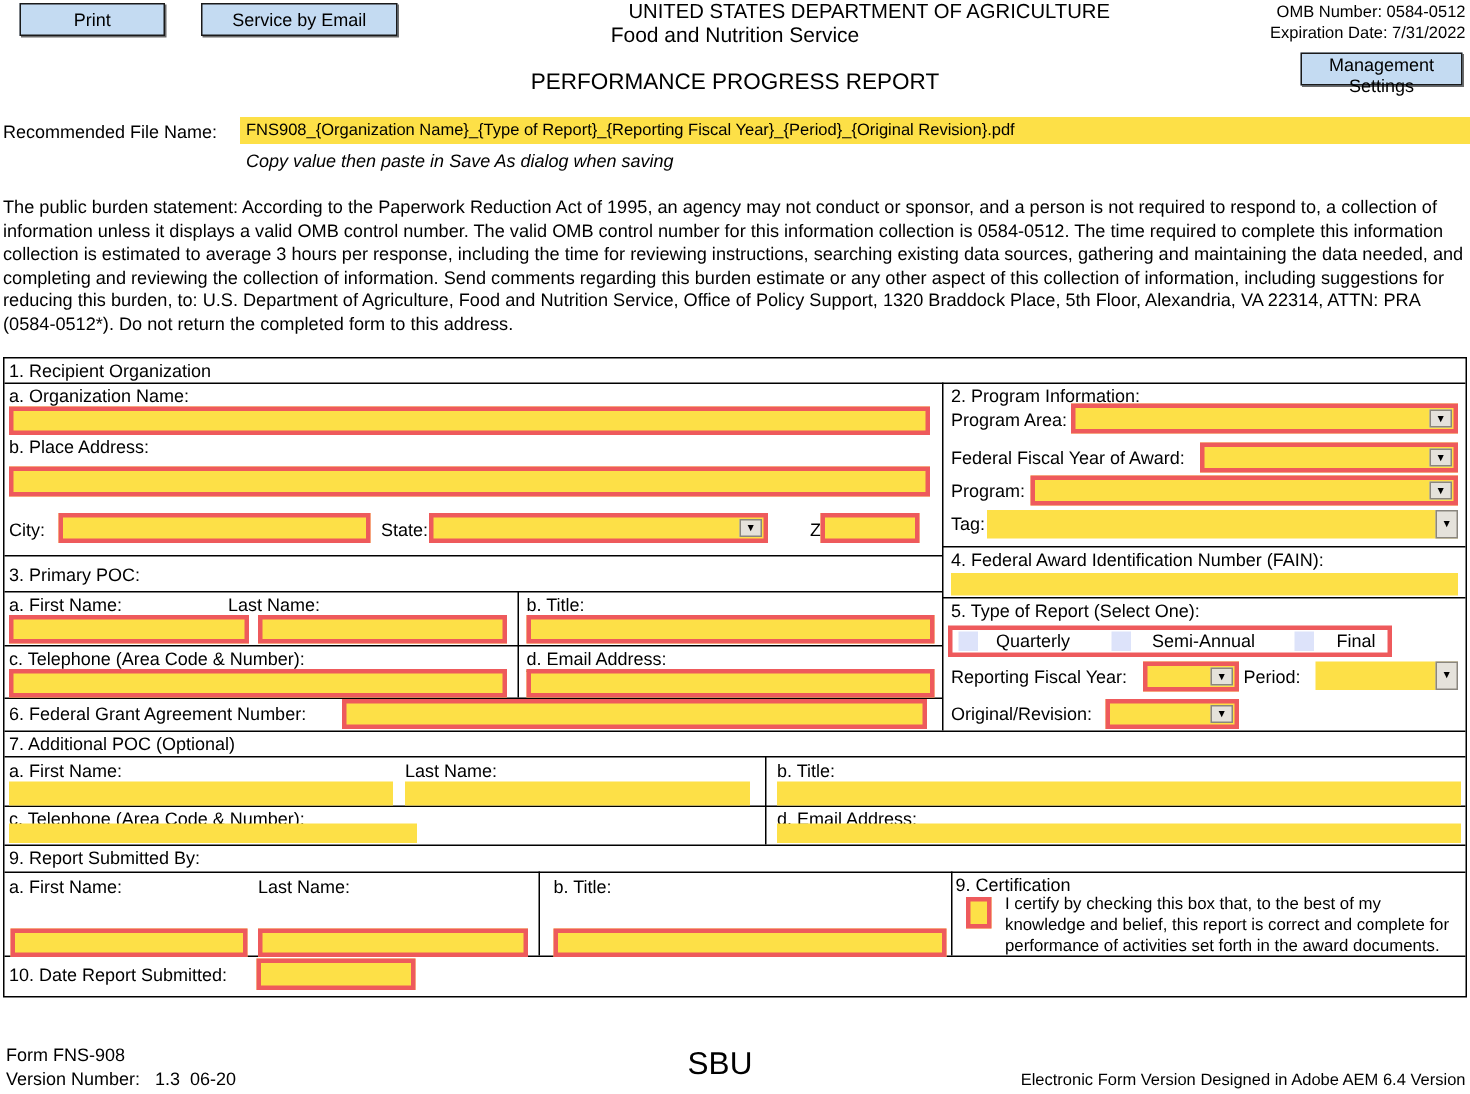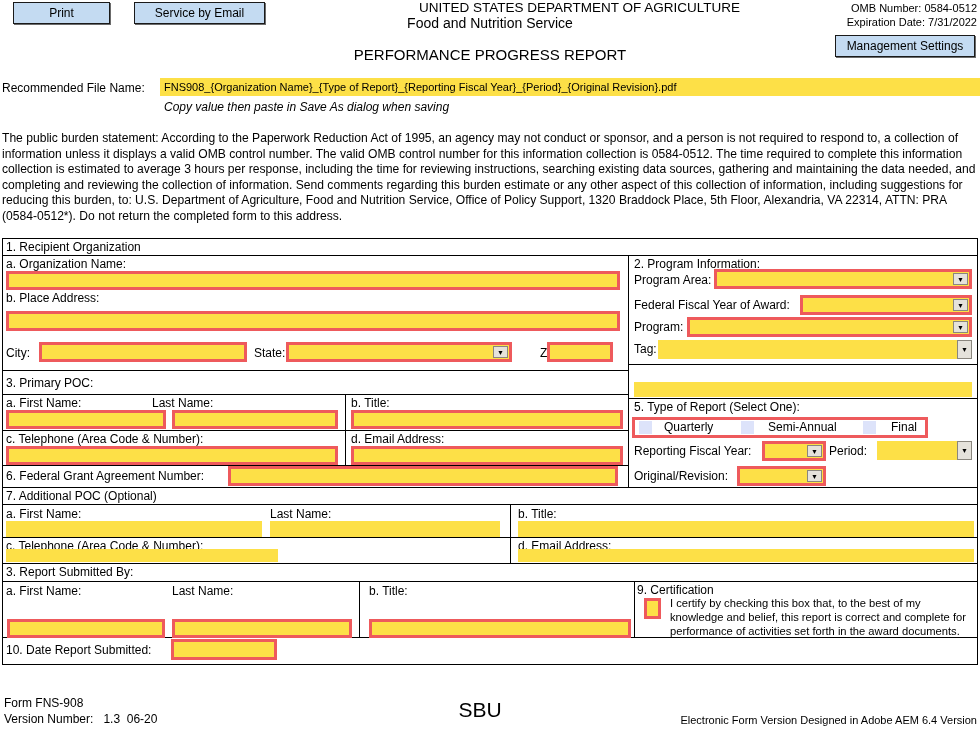--- a/index.html
+++ b/index.html
@@ -30,21 +30,21 @@
 
   <button class="btn" style="left:13px;top:2px;width:97px;height:22px">Print</button>
   <button class="btn" style="left:134px;top:2px;width:131px;height:22px">Service by Email</button>
 
   <div class="lbl" style="left:240px;top:0;width:500px;text-align:right;font-size:13.5px">UNITED STATES DEPARTMENT OF AGRICULTURE</div>
   <div class="lbl" style="left:240px;top:15px;width:500px;text-align:center;font-size:14px">Food and Nutrition Service</div>
   <div class="lbl b" style="left:240px;top:46px;width:500px;text-align:center;font-size:15px">PERFORMANCE PROGRESS REPORT</div>
 
   <div class="lbl small" style="right:3px;top:2px;text-align:right">OMB Number: 0584-0512</div>
   <div class="lbl small" style="right:3px;top:16px;text-align:right">Expiration Date: 7/31/2022</div>
-  <button class="btn" style="right:5px;top:35px;width:140px;height:22px">Management Settings</button>
+  <button class="btn" style="right:5px;top:35px;width:108px;height:22px">Management Settings</button>
 
   <div class="lbl b" style="left:2px;top:81px">Recommended File Name:</div>
   <div class="fld" style="left:160px;top:78px;width:820px;height:18px">
     <span class="small" style="position:absolute;left:4px;top:3px;white-space:nowrap">FNS908_{Organization Name}_{Type of Report}_{Reporting Fiscal Year}_{Period}_{Original Revision}.pdf</span>
   </div>
   <div class="lbl" style="left:164px;top:100px;font-style:italic"><span>Copy value then paste in </span><span class="b">Save As</span><span> dialog when saving</span></div>
 
   <div style="position:absolute;left:2px;top:131px;width:977px;font-size:12.1px;line-height:15.5px">The public burden statement: According to the Paperwork Reduction Act of 1995, an agency may not conduct or sponsor, and a person is not required to respond to, a collection of information unless it displays a valid OMB control number. The valid OMB control number for this information collection is 0584-0512. The time required to complete this information collection is estimated to average 3 hours per response, including the time for reviewing instructions, searching existing data sources, gathering and maintaining the data needed, and completing and reviewing the collection of information. Send comments regarding this burden estimate or any other aspect of this collection of information, including suggestions for reducing this burden, to: U.S. Department of Agriculture, Food and Nutrition Service, Office of Policy Support, 1320 Braddock Place, 5th Floor, Alexandria, VA 22314, ATTN: PRA (0584-0512*). Do not return the completed form to this address.</div>
 
   <div class="frame" style="left:2px;top:238px;width:976px;height:427px"></div>
@@ -104,20 +104,21 @@
   <div class="lbl" style="left:152px;top:396px">Last Name:</div>
   <div class="fld req" style="left:6px;top:410px;width:160px;height:19px"></div>
   <div class="fld req" style="left:172px;top:410px;width:166px;height:19px"></div>
   <div class="lbl" style="left:351px;top:396px">b. Title:</div>
   <div class="fld req" style="left:351px;top:410px;width:272px;height:19px"></div>
   <div class="lbl" style="left:6px;top:432px">c. Telephone (Area Code &amp; Number):</div>
   <div class="fld req" style="left:6px;top:446px;width:332px;height:19px"></div>
   <div class="lbl" style="left:351px;top:432px;border-bottom:1px solid #000;padding-bottom:1px">d. Email Address:</div>
   <div class="fld req" style="left:351px;top:446px;width:272px;height:19px"></div>
 
+  <div class="lbl b" style="left:634px;top:366px">4. Federal Award Identification Number (FAIN):</div>
   <div class="fld" style="left:634px;top:382px;width:338px;height:15px"></div>
 
   <div class="lbl b" style="left:634px;top:400px">5. Type of Report (Select One):</div>
   <div style="position:absolute;left:632px;top:417px;width:296px;height:21px;border:3px solid #ee5a5c;box-sizing:border-box;background:#fff">
     <span class="cbx" style="left:4px;top:1px"></span>
     <span class="lbl" style="left:29px;top:0">Quarterly</span>
     <span class="cbx" style="left:106px;top:1px"></span>
     <span class="lbl" style="left:133px;top:0">Semi-Annual</span>
     <span class="cbx" style="left:228px;top:1px"></span>
     <span class="lbl" style="left:256px;top:0">Final</span>
@@ -143,21 +144,21 @@
   <div class="lbl" style="left:270px;top:507px">Last Name:</div>
   <div class="lbl" style="left:518px;top:507px">b. Title:</div>
   <div class="fld" style="left:6px;top:521px;width:256px;height:16px"></div>
   <div class="fld" style="left:270px;top:521px;width:230px;height:16px"></div>
   <div class="fld" style="left:518px;top:521px;width:456px;height:16px"></div>
   <div class="lbl" style="left:6px;top:539px">c. Telephone (Area Code &amp; Number):</div>
   <div class="lbl" style="left:518px;top:539px">d. Email Address:</div>
   <div class="fld" style="left:6px;top:549px;width:272px;height:13px"></div>
   <div class="fld" style="left:518px;top:549px;width:456px;height:13px"></div>
 
-  <div class="lbl b" style="left:6px;top:565px">3. Report Submitted By:</div>
+  <div class="lbl b" style="left:6px;top:565px">9. Report Submitted By:</div>
   <div class="lbl" style="left:6px;top:584px">a. First Name:</div>
   <div class="lbl" style="left:172px;top:584px">Last Name:</div>
   <div class="lbl" style="left:369px;top:584px">b. Title:</div>
   <div class="fld req" style="left:7px;top:619px;width:158px;height:19px"></div>
   <div class="fld req" style="left:172px;top:619px;width:180px;height:19px"></div>
   <div class="fld req" style="left:369px;top:619px;width:262px;height:19px"></div>
 
   <div class="lbl b" style="left:637px;top:583px">9. Certification</div>
   <div class="fld req" style="left:644px;top:598px;width:17px;height:21px"></div>
   <div style="position:absolute;left:670px;top:597px;width:306px;font-size:11.2px;line-height:13.8px">I certify by checking this box that, to the best of my knowledge and belief, this report is correct and complete for performance of activities set forth in the award documents.</div>

